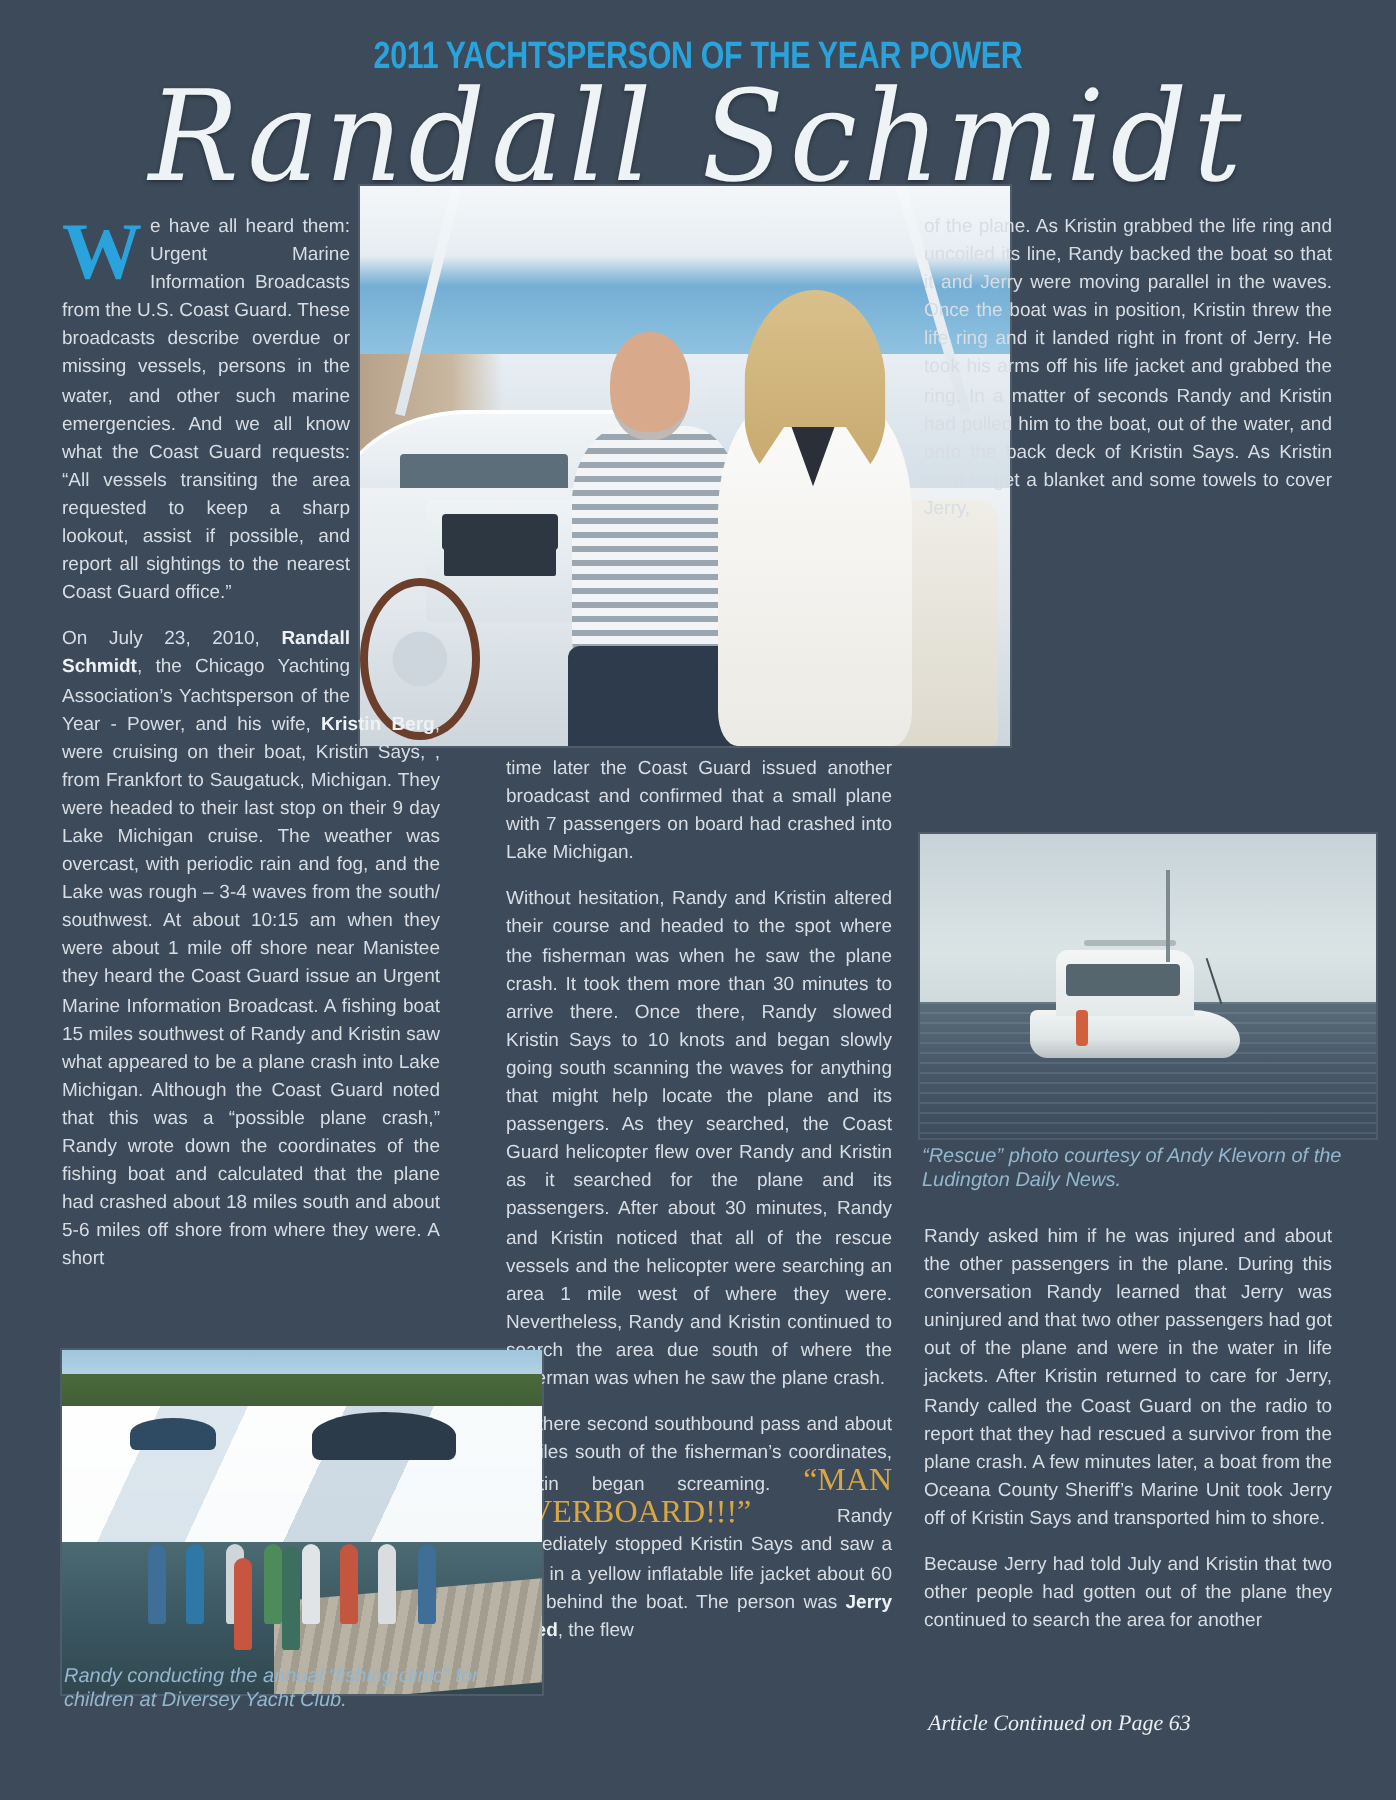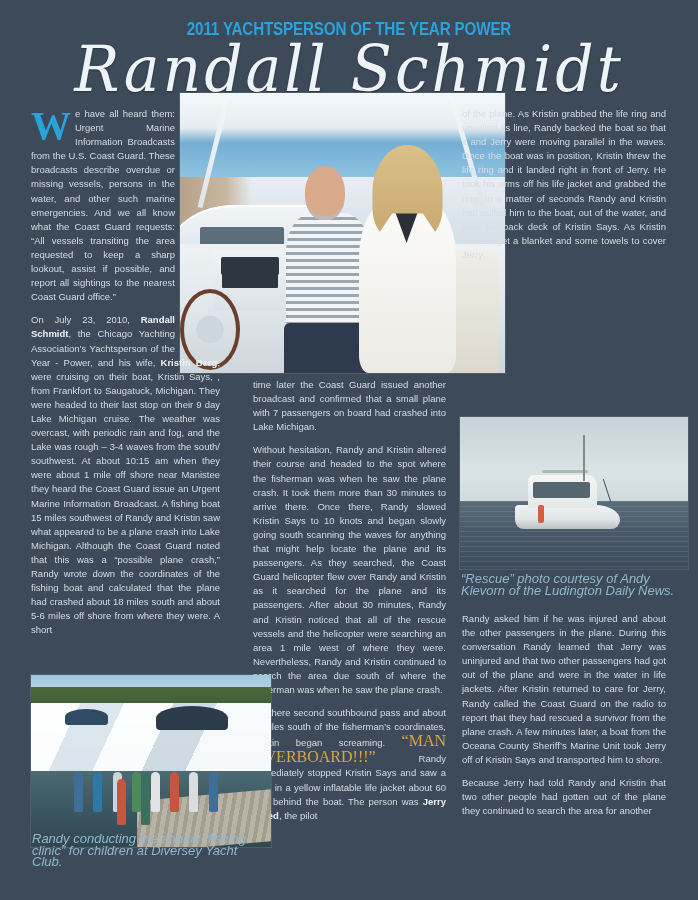--- a/index.html
+++ b/index.html
@@ -115,21 +115,21 @@
     box-shadow: 0 0 0 1px rgba(255,255,255,0.10);
   }
   .photo-hero   { left: 180px; top: 93px;  width: 325px; height: 280px; }
   .photo-rescue { left: 460px; top: 417px; width: 228px; height: 152px; }
   .photo-clinic { left: 31px;  top: 675px; width: 240px; height: 172px; }
 
   .caption {
     position: absolute;
     font-family: "Liberation Sans", sans-serif;
     font-style: italic;
-    font-size: 13px;
+    font-size: 10px;
     line-height: 11.5px;
     color: #93b7cf;
   }
   .cap-rescue { left: 461px; top: 573px; width: 215px; }
   .cap-clinic { left: 32px;  top: 833px; width: 235px; }
 
   
   .scene { position: absolute; inset: 0; }
 
   
@@ -353,21 +353,21 @@
     <p>
       <span class="wrap-spacer"></span>
       <span class="dropcap">W</span><span>e have all heard them: Urgent Marine Information Broadcasts from the U.S. Coast Guard. These broadcasts describe overdue or missing vessels, persons in the water, and other such marine emergencies. And we all know what the Coast Guard requests: “All vessels transiting the area requested to keep a sharp lookout, assist if possible, and report all sightings to the nearest Coast Guard office.”</span>
     </p>
     <p><span>On July 23, 2010, </span><b>Randall Schmidt</b><span>, the Chicago Yachting Association’s Yachtsperson of the Year - Power, and his wife, </span><b>Kristin Berg</b><span>, </span><span>were cruising on their boat, Kristin Says,</span><span> </span><span>, from Frankfort to Saugatuck, Michigan. They were headed to their last stop on their 9 day Lake Michigan cruise. The weather was overcast, with periodic rain and fog, and the Lake was rough – 3-4 waves from the south/ southwest. At about 10:15 am when they were about 1 mile off shore near Manistee they heard the Coast Guard issue an Urgent Marine Information Broadcast. A fishing boat 15 miles southwest of Randy and Kristin saw what appeared to be a plane crash into Lake Michigan. Although the Coast Guard noted that this was a “possible plane crash,” Randy wrote down the coordinates of the fishing boat and calculated that the plane had crashed about 18 miles south and about 5-6 miles off shore from where they were. A short</span></p>
   </div>
 
   <div class="col col-mid">
     <p>time later the Coast Guard issued another broadcast and confirmed that a small plane with 7 passengers on board had crashed into Lake Michigan.</p>
     <p>Without hesitation, Randy and Kristin altered their course and headed to the spot where the fisherman was when he saw the plane crash. It took them more than 30 minutes to arrive there. Once there, Randy slowed Kristin Says to 10 knots and began slowly going south scanning the waves for anything that might help locate the plane and its passengers. As they searched, the Coast Guard helicopter flew over Randy and Kristin as it searched for the plane and its passengers. After about 30 minutes, Randy and Kristin noticed that all of the rescue vessels and the helicopter were searching an area 1 mile west of where they were. Nevertheless, Randy and Kristin continued to search the area due south of where the fisherman was when he saw the plane crash.</p>
-    <p><span>On there second southbound pass and about 2 miles south of the fisherman’s coordinates, Kristin began screaming. </span><span class="shout">“MAN OVERBOARD!!!”</span><span> Randy immediately stopped Kristin Says and saw a man in a yellow inflatable life jacket about 60 feet behind the boat. The person was </span><b>Jerry Freed</b><span>, the pilot</span></p>
+    <p><span>On there second southbound pass and about 2 miles south of the fisherman’s coordinates, Kristin began screaming. </span><span class="shout">“MAN OVERBOARD!!!”</span><span> Randy immediately stopped Kristin Says and saw a man in a yellow inflatable life jacket about 60 feet behind the boat. The person was </span><b>Jerry Freed</b><span>, the flew</span></p>
   </div>
 
   <div class="col col-right">
     <p>of the plane. As Kristin grabbed the life ring and uncoiled its line, Randy backed the boat so that it and Jerry were moving parallel in the waves. Once the boat was in position, Kristin threw the life ring and it landed right in front of Jerry. He took his arms off his life jacket and grabbed the ring. In a matter of seconds Randy and Kristin had pulled him to the boat, out of the water, and onto the back deck of Kristin Says. As Kristin went to get a blanket and some towels to cover Jerry,</p>
   </div>
 
   <div class="photo photo-rescue">
     <div class="scene">
       <div class="resc-sky"></div>
       <div class="resc-sea"></div>
@@ -377,21 +377,21 @@
       <div class="resc-arch"></div>
       <div class="resc-mast"></div>
       <div class="resc-person"></div>
       <div class="resc-outrig"></div>
     </div>
   </div>
   <div class="caption cap-rescue">“Rescue” photo courtesy of Andy Klevorn of the Ludington Daily News.</div>
 
   <div class="col" style="left:462px; top:612px; width:204px;">
     <p>Randy asked him if he was injured and about the other passengers in the plane. During this conversation Randy learned that Jerry was uninjured and that two other passengers had got out of the plane and were in the water in life jackets. After Kristin returned to care for Jerry, Randy called the Coast Guard on the radio to report that they had rescued a survivor from the plane crash. A few minutes later, a boat from the Oceana County Sheriff’s Marine Unit took Jerry off of Kristin Says and transported him to shore.</p>
-    <p>Because Jerry had told Randy and Kristin that two other people had gotten out of the plane they continued to search the area for another</p>
+    <p>Because Jerry had told July and Kristin that two other people had gotten out of the plane they continued to search the area for another</p>
   </div>
 
   <div class="photo photo-clinic">
     <div class="scene">
       <div class="cl-sky"></div>
       <div class="cl-trees"></div>
       <div class="cl-boats"></div>
       <div class="cl-bimini"></div>
       <div class="cl-bimini2"></div>
       <div class="cl-water"></div>
@@ -405,14 +405,15 @@
         <span style="left:58%;  background:#c4553f;"></span>
         <span style="left:66%;  background:#d9dde0;"></span>
         <span style="left:74%;  background:#3f6f96;"></span>
         <span style="left:46%;  bottom:2%; height:52px; background:#3c6f5d;"></span>
         <span style="left:36%;  bottom:2%; height:46px; background:#c7553f;"></span>
       </div>
     </div>
   </div>
   <div class="caption cap-clinic">Randy conducting the annual “fishing clinic” for children at Diversey Yacht Club.</div>
 
+  <div class="continued">Article Continued on Page 63</div>
 
 </div>
 
 </body></html>

